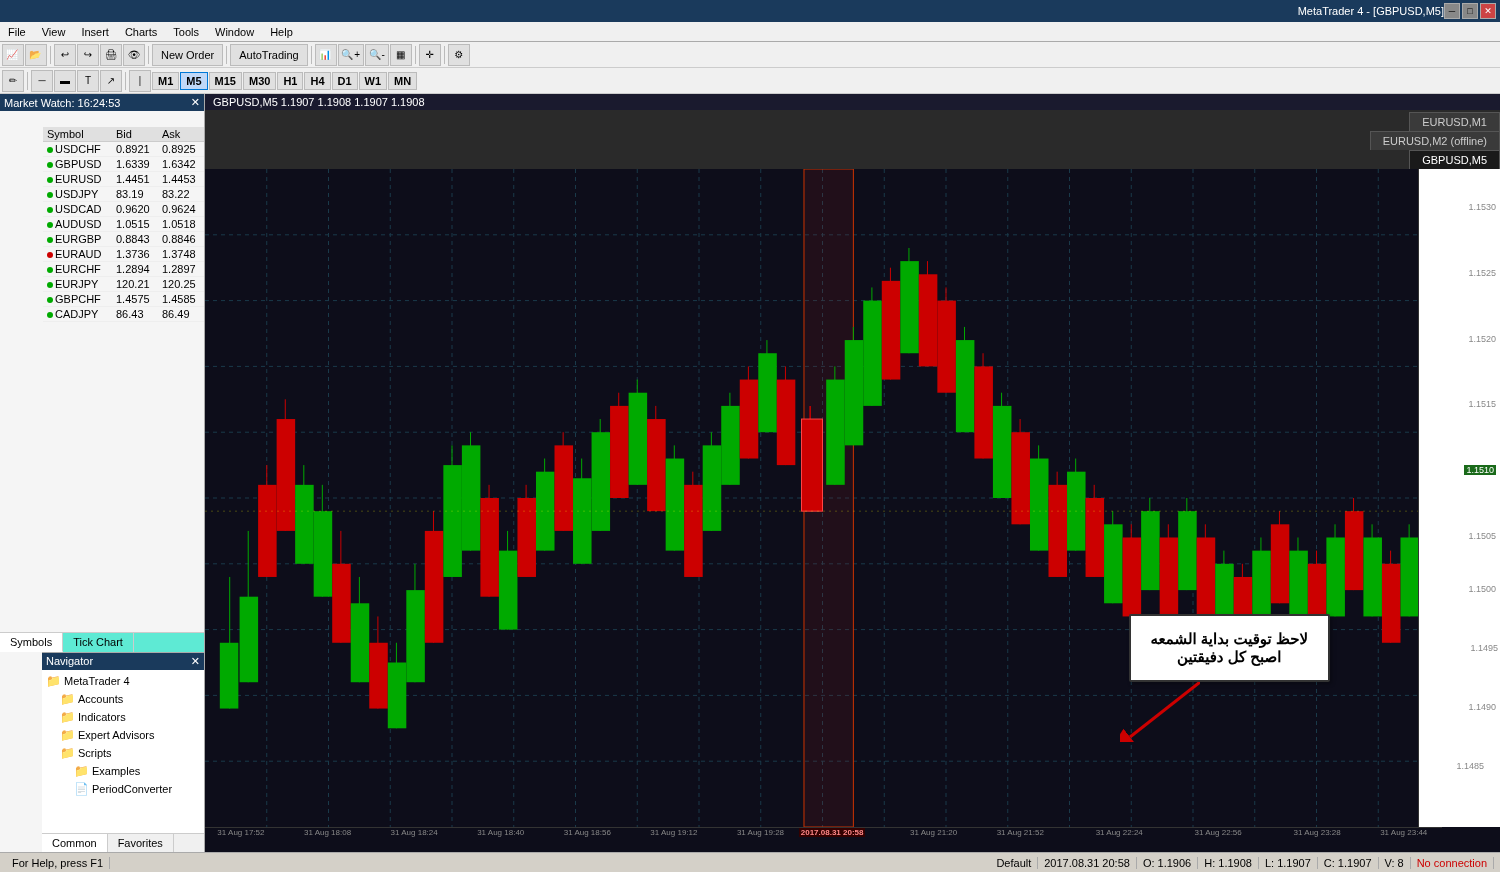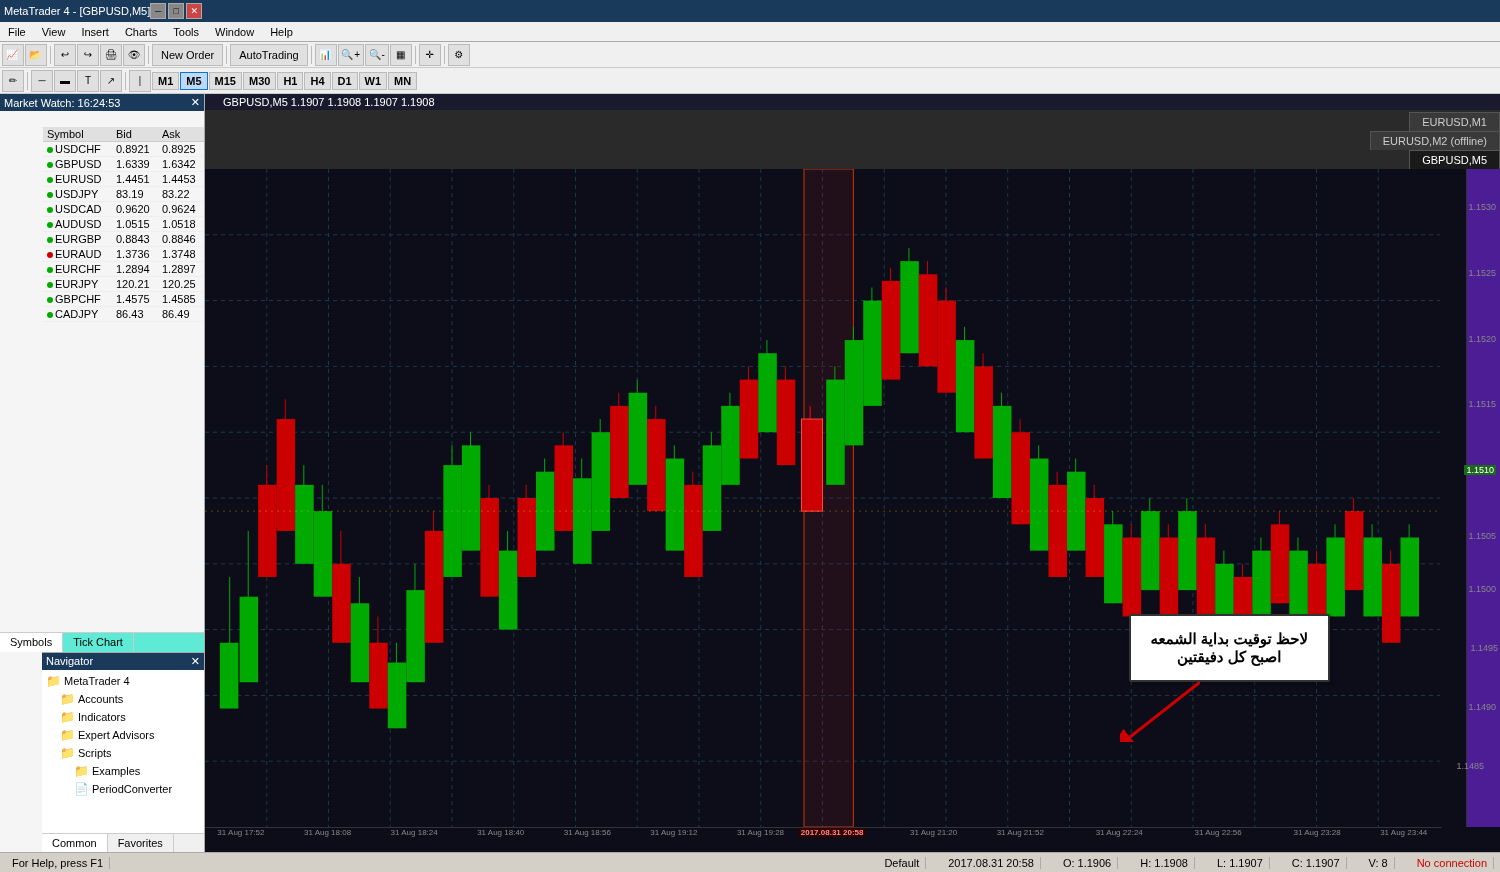--- a/index.html
+++ b/index.html
@@ -1,19 +1,19 @@
 <!DOCTYPE html>
 <html><head>
   <meta charset="utf-8">
   <style>
     * { margin: 0; padding: 0; box-sizing: border-box; }
     body { font-family: 'Segoe UI', Tahoma, Geneva, Verdana, sans-serif; font-size: 11px; background: #c0c0c0; overflow: hidden; width: 1500px; height: 872px; }
     
     
-    #title-bar { background: #1a3a5c; color: white; height: 22px; display: flex; align-items: center; justify-content: flex-start; padding: 0 4px; }
+    #title-bar { background: #1a3a5c; color: white; height: 22px; display: flex; align-items: center; justify-content: flex-end; padding: 0 4px; }
     #title-bar .window-controls { display: flex; gap: 2px; }
     #title-bar .win-btn { width: 16px; height: 16px; background: #888; border: 1px solid #aaa; font-size: 9px; display: flex; align-items: center; justify-content: center; cursor: pointer; color: black; }
     #title-bar .win-btn.close { background: #c44; color: white; }
 
     
     #menu-bar { background: #f0f0f0; height: 20px; display: flex; align-items: center; border-bottom: 1px solid #aaa; }
     #menu-bar .menu-item { padding: 2px 8px; font-size: 11px; cursor: pointer; }
 
     
     .toolbar { background: #f0f0f0; height: 26px; display: flex; align-items: center; border-bottom: 1px solid #ccc; padding: 0 2px; gap: 1px; }
@@ -50,21 +50,21 @@
     .nav-item .icon { width: 16px; height: 16px; margin-right: 2px; display: flex; align-items: center; justify-content: center; }
     .folder-icon { color: #e8a800; font-size: 12px; }
     
     
     #nav-tabs { display: flex; border-top: 1px solid #ccc; background: #f0f0f0; }
     #nav-tabs .tab { padding: 3px 10px; font-size: 11px; cursor: pointer; border-right: 1px solid #ccc; }
     #nav-tabs .tab.active { background: white; }
 
     
     #chart-area { flex: 1; display: flex; flex-direction: column; background: #000; overflow: hidden; }
-    #chart-header { background: #1a1a2e; color: #fff; padding: 2px 18px; font-size: 11px; display: flex; gap: 8px; align-items: center; }
+    #chart-header { background: #1a1a2e; color: #fff; padding: 2px 8px; font-size: 11px; display: flex; gap: 8px; align-items: center; }
     #chart-tabs { background: #2a2a2a; display: flex; align-items: flex-end; padding-top: 2px; flex-direction: column; }
     #chart-tabs .ctab { padding: 3px 12px; font-size: 11px; cursor: pointer; background: #3a3a3a; color: #ccc; border: 1px solid #555; border-bottom: none; margin-left: 2px; }
     #chart-tabs .ctab.active { background: #1a1a1a; color: white; }
     
     #chart-main { flex: 1; position: relative; background: #0d0d1a; overflow: hidden; }
     #price-axis { position: absolute; top: 0; right: 0; width: 60px; bottom: 25px; background: #0d0d1a; border-left: 1px solid #333; }
     
     
     #annotation-box { position: absolute; background: white; border: 2px solid #cc0000; padding: 12px 16px; text-align: center; font-size: 16px; font-weight: bold; right: 100px; bottom: 180px; z-index: 10; direction: rtl; border-radius: 2px; min-width: 160px; }
 
@@ -462,21 +462,21 @@
         <line x1="94.5%" y1="68%" x2="94.5%" y2="54%" stroke="#00aa00" stroke-width="1"></line>
         <rect x="93.8%" y="56%" width="1.5%" height="12%" fill="#00aa00"></rect>
         <line x1="96%" y1="72%" x2="96%" y2="58%" stroke="#cc0000" stroke-width="1"></line>
         <rect x="95.3%" y="60%" width="1.5%" height="12%" fill="#cc0000"></rect>
         <line x1="97.5%" y1="68%" x2="97.5%" y2="54%" stroke="#00aa00" stroke-width="1"></line>
         <rect x="96.8%" y="56%" width="1.5%" height="12%" fill="#00aa00"></rect>
 
         <line x1="0" y1="52%" x2="100%" y2="52%" stroke="#ffff00" stroke-width="0.5" stroke-dasharray="2,4" opacity="0.5"></line>
       </svg>
 
-      <div id="price-axis" style="position:absolute; top:0; right:0; width:34px; bottom:25px; background:#4c1d95; border-left:1px solid #333; font-size:9px; color:#888;">
+      <div id="price-axis" style="position:absolute; top:0; right:0; width:82px; bottom:25px; background:#ffffff; border-left:1px solid #333; font-size:9px; color:#888;">
         <div style="position:absolute; top:5%; right:4px;">1.1530</div>
         <div style="position:absolute; top:15%; right:4px;">1.1525</div>
         <div style="position:absolute; top:25%; right:4px;">1.1520</div>
         <div style="position:absolute; top:35%; right:4px;">1.1515</div>
         <div style="position:absolute; top:45%; right:4px; background:#1a6a1a; color:white; padding:0 2px;">1.1510</div>
         <div style="position:absolute; top:55%; right:4px;">1.1505</div>
         <div style="position:absolute; top:63%; right:4px;">1.1500</div>
         <div style="position:absolute; top:72%; right:2px;">1.1495</div>
         <div style="position:absolute; top:81%; right:4px;">1.1490</div>
         <div style="position:absolute; top:90%; right:16px;">1.1485</div>
@@ -518,21 +518,21 @@
   </div>
 </div>
 
 <div id="strategy-tester" style="height:240px; background:#f5f5f5; border-top:2px solid #888; display:flex; flex-direction:column; position:relative;">
   <div id="st-title" style="background:#e0e0e0; padding:3px 6px; font-size:11px; font-weight:bold; border-bottom:1px solid #bbb; display:flex; align-items:center;">
     <span>Strategy Tester</span>
   </div>
 
 </div>
 
-<div id="status-bar" style="background:#d4d0c8; height:20px; display:flex; align-items:center; padding:0 6px; gap:16px; font-size:11px; border-top:1px solid #aaa; position:fixed; bottom:0; left:0; right:0;">
+<div id="status-bar" style="background:#d4d0c8; height:20px; display:flex; align-items:center; padding:0 6px; gap:0; font-size:11px; border-top:1px solid #aaa; position:fixed; bottom:0; left:0; right:0;">
   <span class="status-item" style="padding:0 6px; border-right:1px solid #aaa;">For Help, press F1</span>
   <span style="flex:1;"></span>
   <span class="status-item" style="padding:0 6px; border-right:1px solid #aaa;">Default</span>
   <span class="status-item" style="padding:0 6px; border-right:1px solid #aaa;">2017.08.31 20:58</span>
   <span class="status-item" style="padding:0 6px; border-right:1px solid #aaa;">O: 1.1906</span>
   <span class="status-item" style="padding:0 6px; border-right:1px solid #aaa;">H: 1.1908</span>
   <span class="status-item" style="padding:0 6px; border-right:1px solid #aaa;">L: 1.1907</span>
   <span class="status-item" style="padding:0 6px; border-right:1px solid #aaa;">C: 1.1907</span>
   <span class="status-item" style="padding:0 6px; border-right:1px solid #aaa;">V: 8</span>
   <span class="status-item" style="padding:0 6px; color:#cc0000;">No connection</span>

